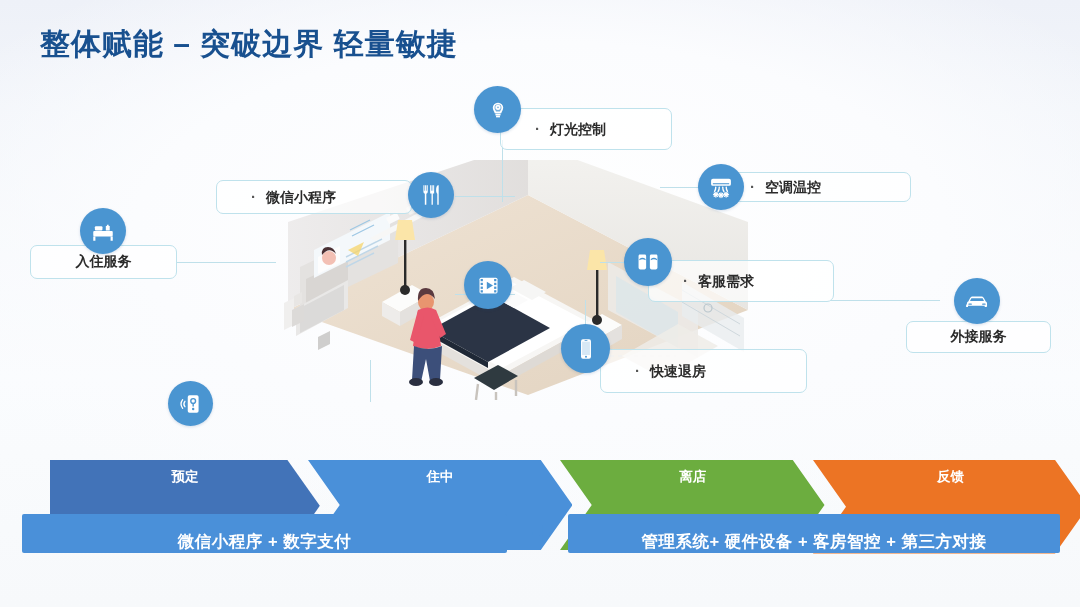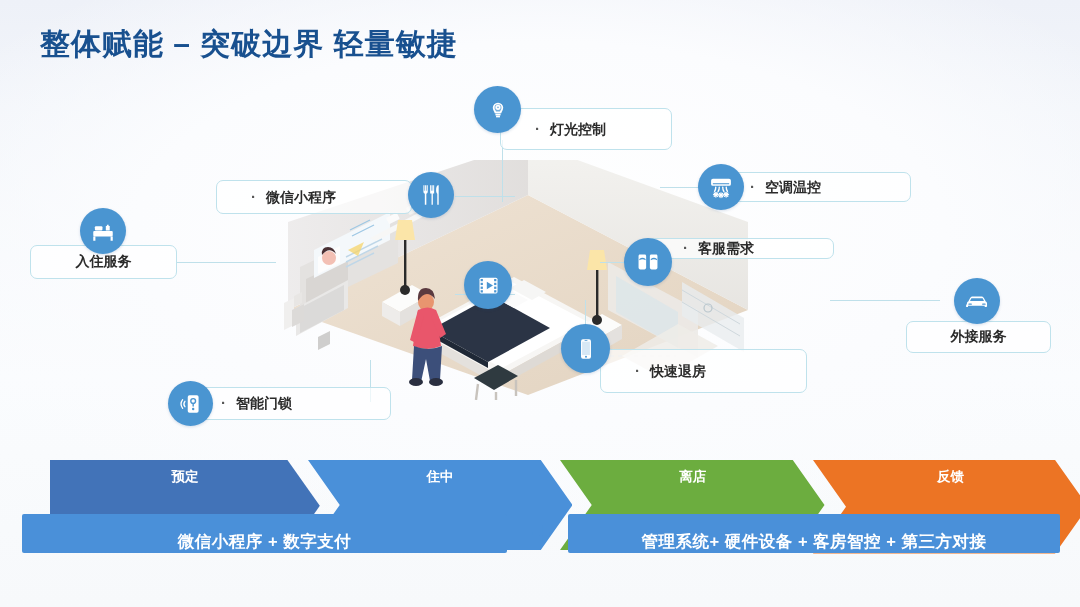--- a/index.html
+++ b/index.html
@@ -281,21 +281,21 @@
   <div class="ico" style="left:80px; top:208px; width:46px; height:46px;">
     <svg width="26" height="26" viewBox="0 0 24 24" fill="#ffffff">
       <rect x="3" y="12" width="18" height="5" rx="1"></rect>
       <rect x="3" y="17" width="2" height="4"></rect>
         <rect x="19" y="17" width="2" height="4"></rect>
       <rect x="4.5" y="7.5" width="7" height="4" rx="1"></rect>
       <path d="M15.6 6.2h1.6v1.1h1v4.2h-3.6V7.3h1z"></path>
     </svg>
   </div>
 
-  <div class="chip bulleted left-pad" style="left:648px; top:238px; width:186px; height:21px;">
+  <div class="chip bulleted left-pad" style="left:648px; top:260px; width:186px; height:42px;">
     <span class="txt">客服需求</span>
   </div>
   <div class="ico" style="left:624px; top:238px; width:48px; height:48px;">
     <svg width="28" height="28" viewBox="0 0 24 24" fill="#ffffff">
       <path d="M5 5.5h4.2c.7 0 1.2.6 1.2 1.3v10c0 .9-.6 1.6-1.5 1.6H5.4c-.9 0-1.5-.7-1.5-1.6V6.8c0-.7.5-1.3 1.1-1.3z"></path>
       <path d="M14.8 5.5H19c.6 0 1.1.6 1.1 1.3v10c0 .9-.6 1.6-1.5 1.6h-3.5c-.9 0-1.5-.7-1.5-1.6V6.8c0-.7.5-1.3 1.2-1.3z"></path>
       <path d="M4.6 9.4c1.7-1.5 3.6-1.5 5.3 0v1.2c-1.7-1.4-3.6-1.4-5.3 0z" fill="#4a95d1"></path>
       <path d="M14.4 9.4c1.7-1.5 3.6-1.5 5.3 0v1.2c-1.7-1.4-3.6-1.4-5.3 0z" fill="#4a95d1"></path>
     </svg>
   </div>
@@ -322,23 +322,20 @@
   </div>
   <div class="ico" style="left:561px; top:324px; width:49px; height:49px;">
     <svg width="26" height="26" viewBox="0 0 24 24">
       <rect x="7.4" y="3" width="9.2" height="18" rx="1.8" fill="#ffffff"></rect>
       <rect x="8.4" y="5.2" width="7.2" height="12.4" fill="#4a95d1" opacity="0.22"></rect>
       <circle cx="12" cy="19.1" r="0.9" fill="#4a95d1"></circle>
       <rect x="10.6" y="4" width="2.8" height="0.7" rx="0.35" fill="#4a95d1"></rect>
     </svg>
   </div>
 
-  <div class="chip bulleted left-pad" style="left:186px; top:387px; width:205px; height:33px;">
-    <span class="txt">智能门锁</span>
-  </div>
   <div class="ico" style="left:168px; top:381px; width:45px; height:45px;">
     <svg width="26" height="26" viewBox="0 0 24 24">
       <rect x="9" y="4" width="10" height="16" rx="1.6" fill="#ffffff"></rect>
       <circle cx="14" cy="9.2" r="2.2" fill="none" stroke="#4a95d1" stroke-width="1.3"></circle>
       <path d="M14 11.4v2.4" stroke="#4a95d1" stroke-width="1.3" stroke-linecap="round"></path>
       <circle cx="14" cy="16.6" r="1.1" fill="#4a95d1"></circle>
       <g stroke="#ffffff" stroke-width="1.2" fill="none" stroke-linecap="round">
         <path d="M6.4 9.5a4 4 0 0 0 0 5"></path>
         <path d="M4.3 8a6.6 6.6 0 0 0 0 8"></path>
       </g>

